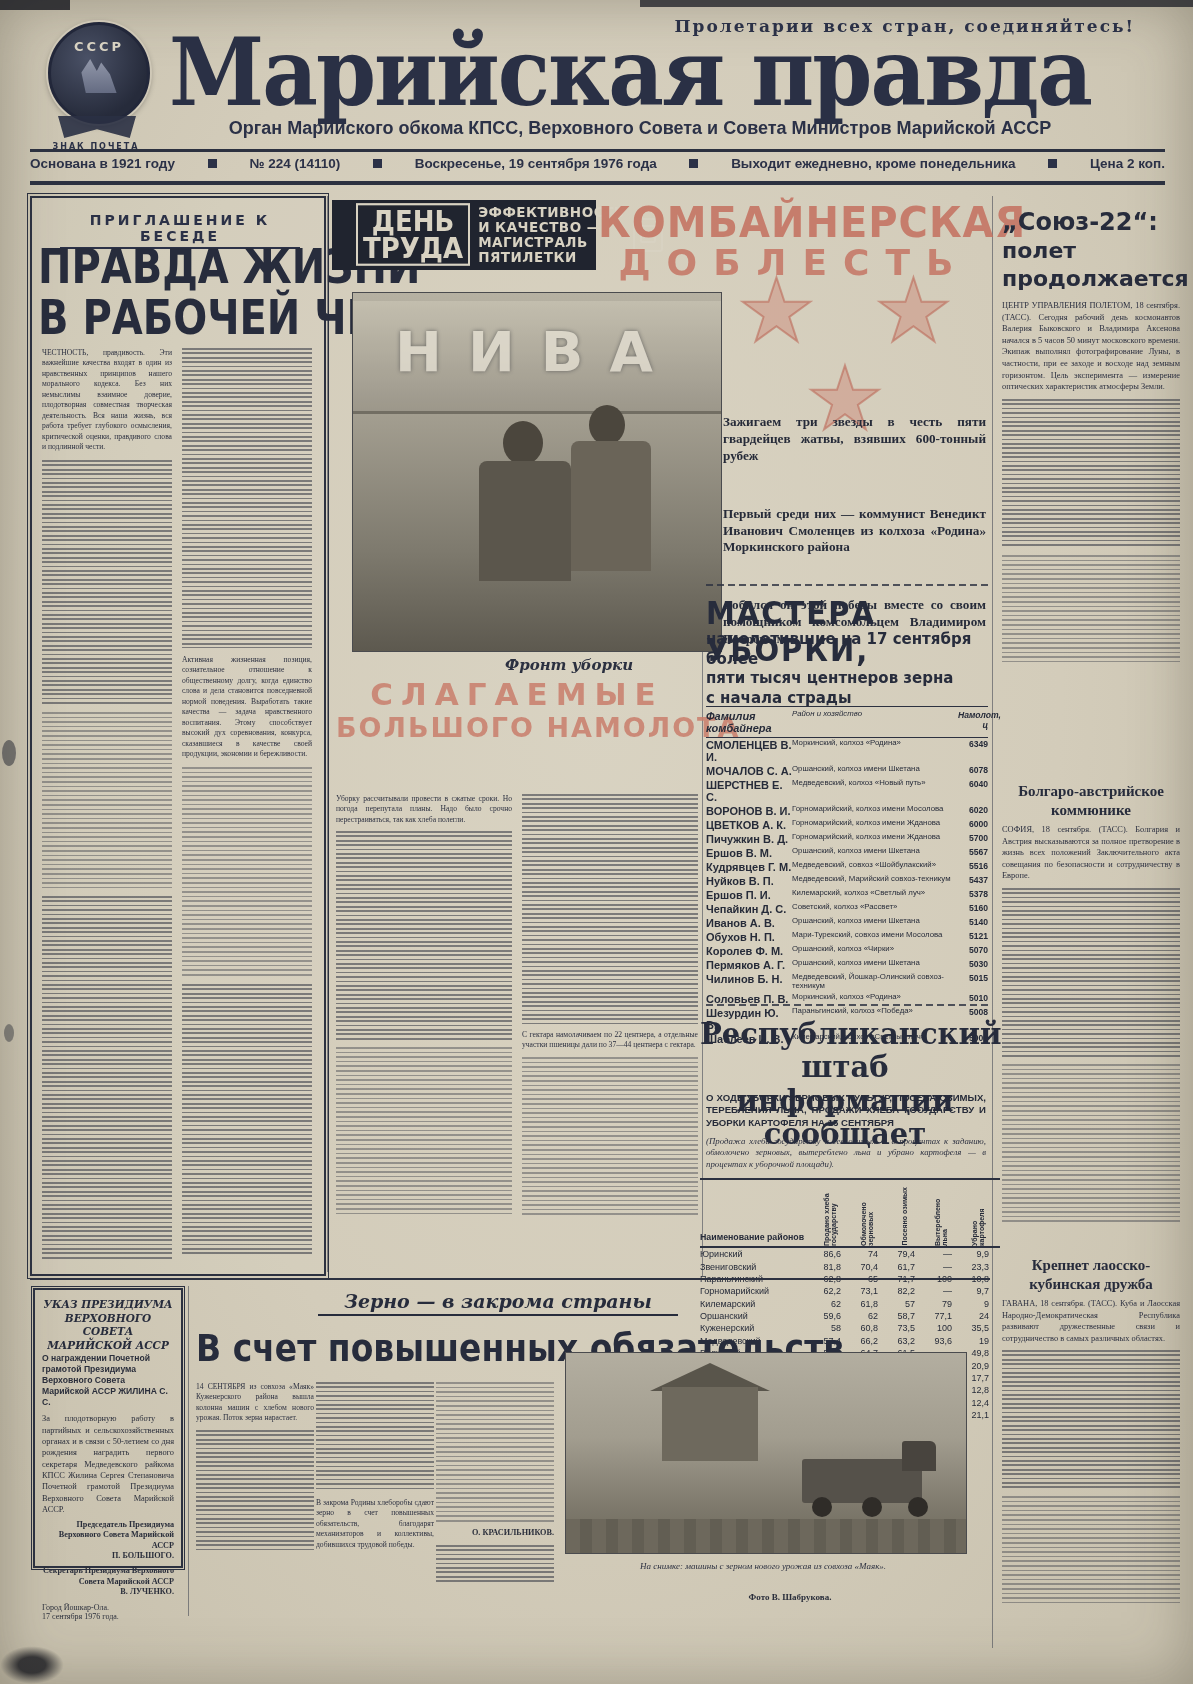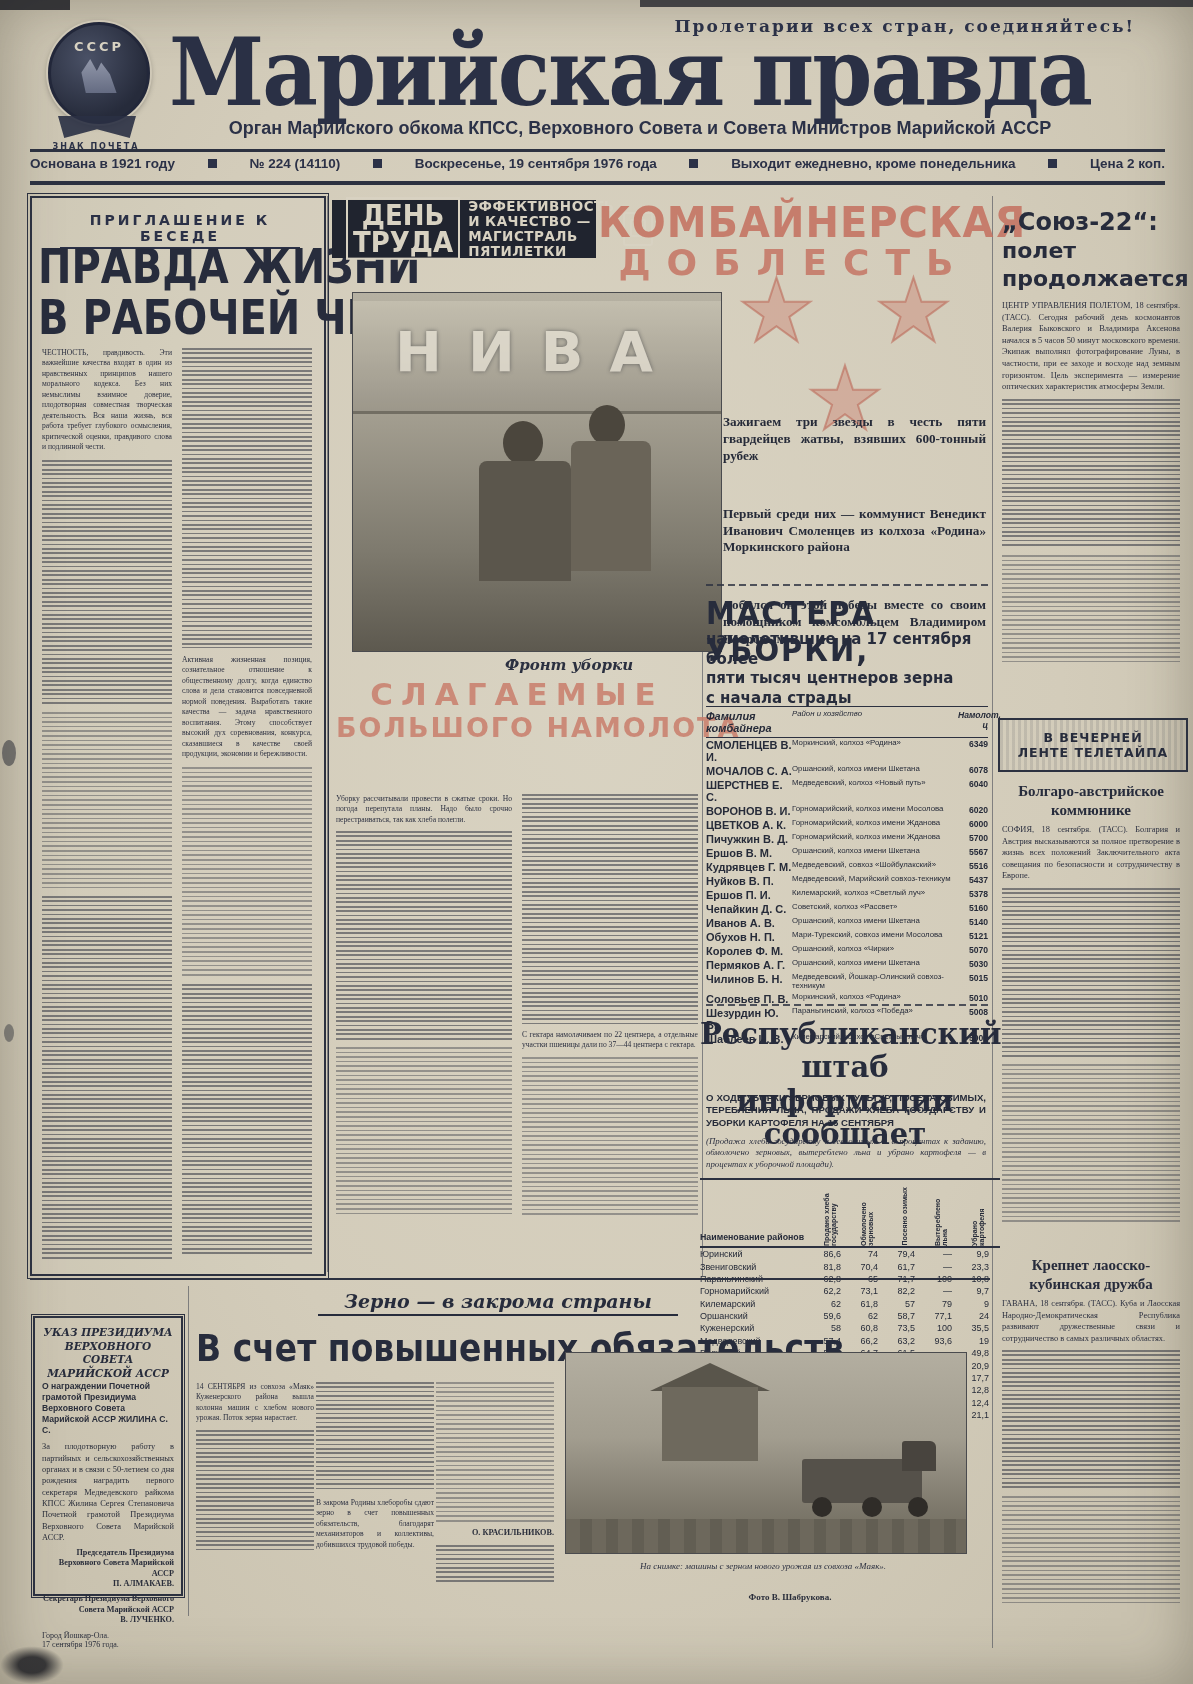--- a/index.html
+++ b/index.html
@@ -50,21 +50,21 @@
           font-weight:bold;font-size:14px;letter-spacing:3px;color:#2b3147;border-bottom:2px solid #2b3147;padding-bottom:3px;}
   .lead-title{left:38px;top:240px;width:278px;text-align:center;font-family:"DejaVu Sans",sans-serif;
           font-weight:800;font-size:40px;line-height:1.05;color:#272c3c;transform:scaleY(1.22);transform-origin:top;letter-spacing:0px;white-space:nowrap;}
   .lead-cols{left:42px;top:348px;width:270px;height:912px;display:flex;gap:10px;}
   .lead-col{flex:1;display:flex;flex-direction:column;gap:7px;}
   
   .fx{background:repeating-linear-gradient(180deg,rgba(40,44,58,.52) 0 1.7px,rgba(40,44,58,0) 1.7px 4.4px);}
   .fx-l{background:repeating-linear-gradient(180deg,rgba(40,44,58,.38) 0 1.6px,rgba(40,44,58,0) 1.6px 4.6px);}
   .excerpt{font-size:7.6px;line-height:1.38;text-align:justify;color:#2c3040;}
   
-  .dt-box{left:332px;top:200px;width:264px;height:58px;background:#20242f;display:flex;align-items:center;padding:4px 14px;box-sizing:border-box;gap:8px;}
+  .dt-box{left:332px;top:200px;width:264px;height:70px;background:#20242f;display:flex;align-items:center;padding:4px 24px;box-sizing:border-box;gap:8px;}
   .dt-word{border:2px solid #d8d2c2;color:#d8d2c2;font-family:"DejaVu Sans",sans-serif;font-weight:800;
           font-size:26px;line-height:.95;padding:2px 5px;text-align:center;transform:scaleY(1.1);}
   .dt-slogan{color:#d8d2c2;font-family:"DejaVu Sans",sans-serif;font-weight:800;font-size:13.5px;line-height:1.12;letter-spacing:.5px;}
   .dt-icon{width:26px;height:30px;border:2px solid #d8d2c2;border-radius:3px;position:relative;flex:none;}
   .dt-icon:after{content:"";position:absolute;left:5px;top:5px;width:12px;height:14px;border:2px solid #d8d2c2;border-radius:2px;}
   
   .dob1{left:598px;top:198px;width:392px;text-align:center;font-family:"DejaVu Sans",sans-serif;font-weight:800;
         font-size:40px;letter-spacing:1px;color:#c4705f;opacity:.85;transform:scaleY(1.05);transform-origin:top;white-space:nowrap;}
   .dob2{left:598px;top:242px;width:392px;text-align:center;font-family:"DejaVu Sans",sans-serif;font-weight:800;
         font-size:36px;letter-spacing:16px;color:#c4705f;opacity:.8;}
@@ -122,21 +122,21 @@
   .soyuz-t3{left:1002px;top:266px;width:178px;font-family:"DejaVu Sans",sans-serif;font-weight:800;font-size:22px;color:#272c3c;}
   .soyuz-body{left:1002px;top:300px;width:178px;display:flex;flex-direction:column;gap:6px;}
   
   .tele-box{left:998px;top:718px;width:186px;height:50px;border:2px solid #2c3140;display:flex;flex-direction:column;align-items:center;justify-content:center;background:repeating-linear-gradient(90deg,rgba(44,49,64,.12) 0 3px,transparent 3px 6px);}
   .tele-box div{font-family:"DejaVu Sans",sans-serif;font-weight:800;font-size:12.5px;letter-spacing:1px;color:#272c3c;line-height:1.2;}
   .bolg-t{left:998px;top:782px;width:186px;text-align:center;font-family:"Liberation Serif",serif;font-weight:bold;font-size:15px;line-height:1.25;color:#272c3c;}
   .bolg-body{left:1002px;top:824px;width:178px;display:flex;flex-direction:column;gap:6px;}
   .laos-t{left:998px;top:1256px;width:186px;text-align:center;font-family:"Liberation Serif",serif;font-weight:bold;font-size:15px;line-height:1.25;color:#272c3c;}
   .laos-body{left:1002px;top:1298px;width:178px;display:flex;flex-direction:column;gap:6px;}
   
-  .ukaz{left:33px;top:1316px;width:150px;height:280px;border:2px solid #2c3140;outline:1px solid #2c3140;outline-offset:1px;padding:8px 7px;box-sizing:border-box;}
+  .ukaz{left:33px;top:1288px;width:150px;height:280px;border:2px solid #2c3140;outline:1px solid #2c3140;outline-offset:1px;padding:8px 7px;box-sizing:border-box;}
   .ukaz-t{font-family:"DejaVu Serif",serif;font-weight:bold;font-style:italic;font-size:10.5px;text-align:center;line-height:1.3;color:#272c3c;}
   .ukaz-s{font-family:"Liberation Sans",sans-serif;font-weight:bold;font-size:8.6px;line-height:1.3;margin-top:0;}
   .ukaz-b{font-size:8.4px;line-height:1.35;text-align:justify;margin-top:5px;}
   .ukaz-sig{font-size:8.2px;font-weight:bold;text-align:right;line-height:1.3;margin-top:4px;}
   .ukaz-pd{font-size:8px;margin-top:5px;}
   
   .sep-bottom{left:30px;top:1278px;width:960px;height:2px;}
   .zk{left:318px;top:1290px;width:360px;text-align:center;font-family:"DejaVu Serif",serif;font-weight:bold;font-style:italic;font-size:19px;color:#272c3c;border-bottom:2px solid #272c3c;padding-bottom:2px;}
   .zt{left:196px;top:1326px;width:430px;font-family:"DejaVu Sans",sans-serif;font-weight:800;font-size:33px;color:#272c3c;transform:scaleY(1.12);transform-origin:top;white-space:nowrap;}
   .z-cols{left:196px;top:1382px;width:358px;height:218px;display:flex;gap:2px;}
@@ -526,24 +526,20 @@
 
   <div class="abs soyuz-t1">„Союз-22“:</div>
   <div class="abs soyuz-t2">полет</div>
   <div class="abs soyuz-t3">продолжается</div>
   <div class="abs soyuz-body">
     <div class="excerpt" style="font-size:8.4px">ЦЕНТР УПРАВЛЕНИЯ ПОЛЕТОМ, 18 сентября. (ТАСС). Сегодня рабочий день космонавтов Валерия Быковского и Владимира Аксенова начался в 5 часов 50 минут московского времени. Экипаж выполнял фотографирование Луны, в частности, при ее заходе и восходе над земным горизонтом. Цель эксперимента — измерение оптических характеристик атмосферы Земли.</div>
     <div class="fx" style="height:150px"></div>
     <div class="fx-l" style="height:110px"></div>
   </div>
 
-  <div class="abs tele-box">
-    <div>В ВЕЧЕРНЕЙ</div>
-    <div>ЛЕНТЕ ТЕЛЕТАЙПА</div>
-  </div>
   <div class="abs bolg-t">
     <div>Болгаро-австрийское</div>
     <div>коммюнике</div>
   </div>
   <div class="abs bolg-body">
     <div class="excerpt" style="font-size:8.4px">СОФИЯ, 18 сентября. (ТАСС). Болгария и Австрия высказываются за полное претворение в жизнь всех положений Заключительного акта совещания по безопасности и сотрудничеству в Европе.</div>
     <div class="fx" style="height:170px"></div>
     <div class="fx-l" style="height:160px"></div>
   </div>
 
@@ -562,21 +558,21 @@
   <div class="abs ukaz">
     <div class="ukaz-t">
       <div>УКАЗ ПРЕЗИДИУМА</div>
       <div>ВЕРХОВНОГО СОВЕТА</div>
       <div>МАРИЙСКОЙ АССР</div>
     </div>
     <div class="ukaz-s">О награждении Почетной грамотой Президиума Верховного Совета Марийской АССР ЖИЛИНА С. С.</div>
     <div class="ukaz-b">За плодотворную работу в партийных и сельскохозяйственных органах и в связи с 50-летием со дня рождения наградить первого секретаря Медведевского райкома КПСС Жилина Сергея Степановича Почетной грамотой Президиума Верховного Совета Марийской АССР.</div>
     <div class="ukaz-sig">
       <div>Председатель Президиума Верховного Совета Марийской АССР</div>
-      <div>П. АЛМАКАЕВ.</div>
+      <div>П. БОЛЬШОГО.</div>
     </div>
     <div class="ukaz-sig">
       <div>Секретарь Президиума Верховного Совета Марийской АССР</div>
       <div>В. ЛУЧЕНКО.</div>
     </div>
     <div class="ukaz-pd">
       <div>Город Йошкар-Ола.</div>
       <div>17 сентября 1976 года.</div>
     </div>
   </div>

